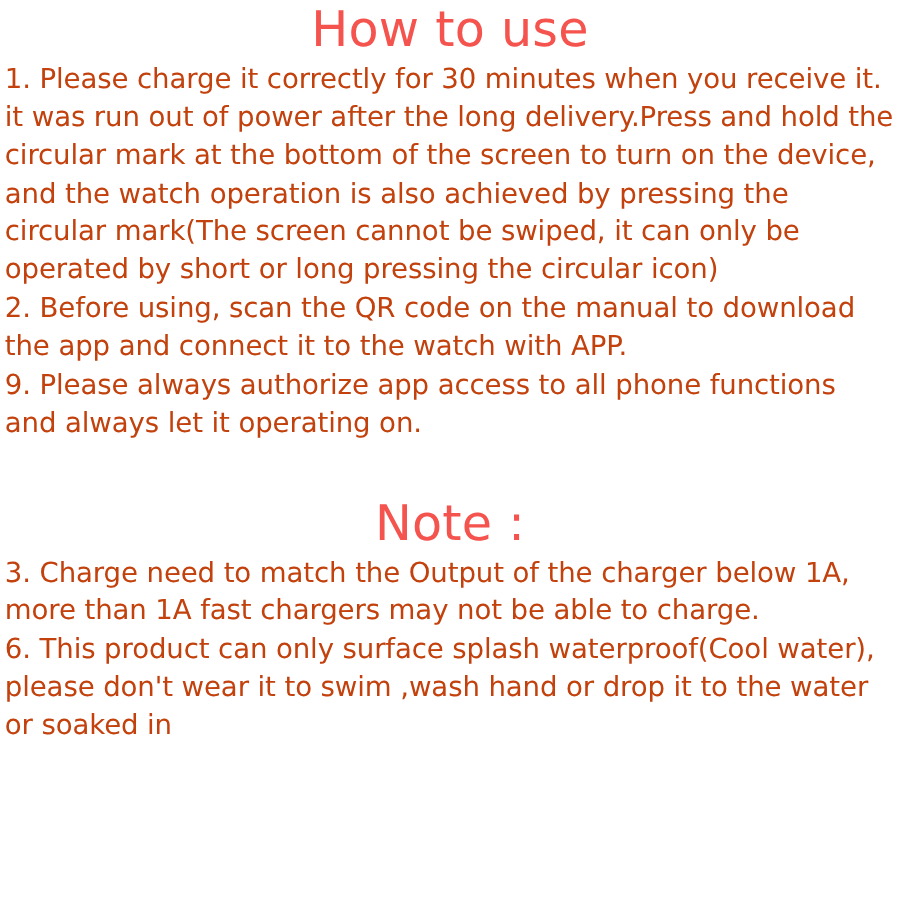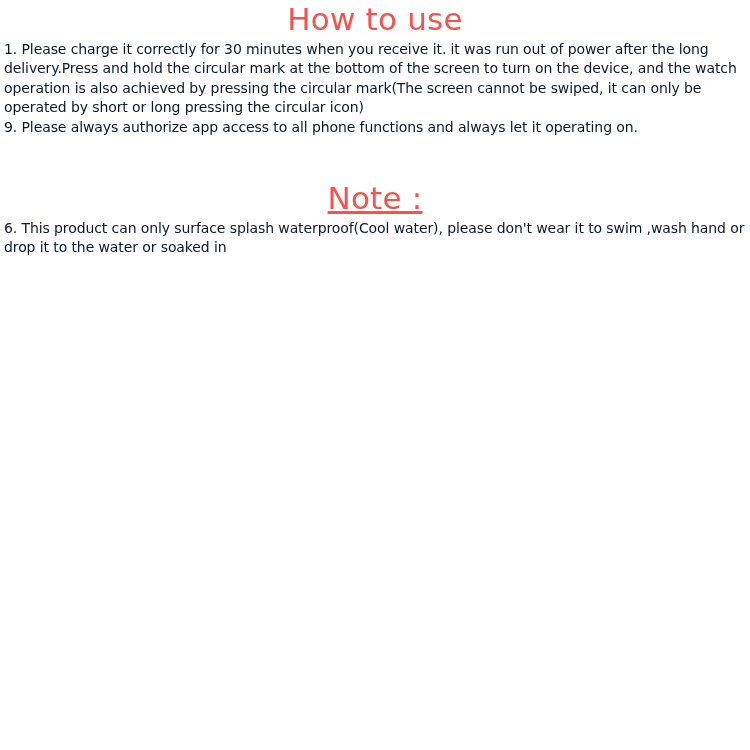--- a/index.html
+++ b/index.html
@@ -17,57 +17,58 @@
   .page {
     width: 750px;
     height: 750px;
     box-sizing: border-box;
     padding: 0 4px;
     position: relative;
   }
   .section-title {
     text-align: center;
     color: #f4534e;
-    font-size: 31px;
+    font-size: 41px;
     font-weight: 400;
     line-height: 1.1;
     margin: 0;
     padding: 2px 0 4px 0;
     letter-spacing: 0.2px;
   }
   .section-title.note {
     padding-top: 18px;
-    text-decoration: underline;
   }
   .body-block {
-    font-size: 14px;
+    font-size: 23px;
     line-height: 1.385;
-    color: #0f172a;
+    color: #c2410c;
     letter-spacing: -0.1px;
   }
   .body-block p {
     margin: 0;
   }
   .spacer {
     height: 26px;
   }
 </style>
 </head>
 <body>
 
 <div class="page">
 
   <h1 class="section-title">How to use</h1>
 
   <div class="body-block">
     <p>1. Please charge it correctly for 30 minutes when you receive it. it was run out of power after the long delivery.Press and hold the circular mark at the bottom of the screen to turn on the device, and the watch operation is also achieved by pressing the circular mark(The screen cannot be swiped, it can only be operated by short or long pressing the circular icon)</p>
+    <p>2. Before using, scan the QR code on the manual to download the app and connect it to the watch with APP.</p>
     <p>9. Please always authorize app access to all phone functions and always let it operating on.</p>
   </div>
 
   <div class="spacer"></div>
 
   <h1 class="section-title note">Note :</h1>
 
   <div class="body-block">
+    <p>3. Charge need to match the Output of the charger below 1A, more than 1A fast chargers may not be able to charge.</p>
     <p>6. This product can only surface splash waterproof(Cool water), please don't wear it to swim ,wash hand or drop it to the water or soaked in</p>
   </div>
 
 </div>
 
 </body></html>

